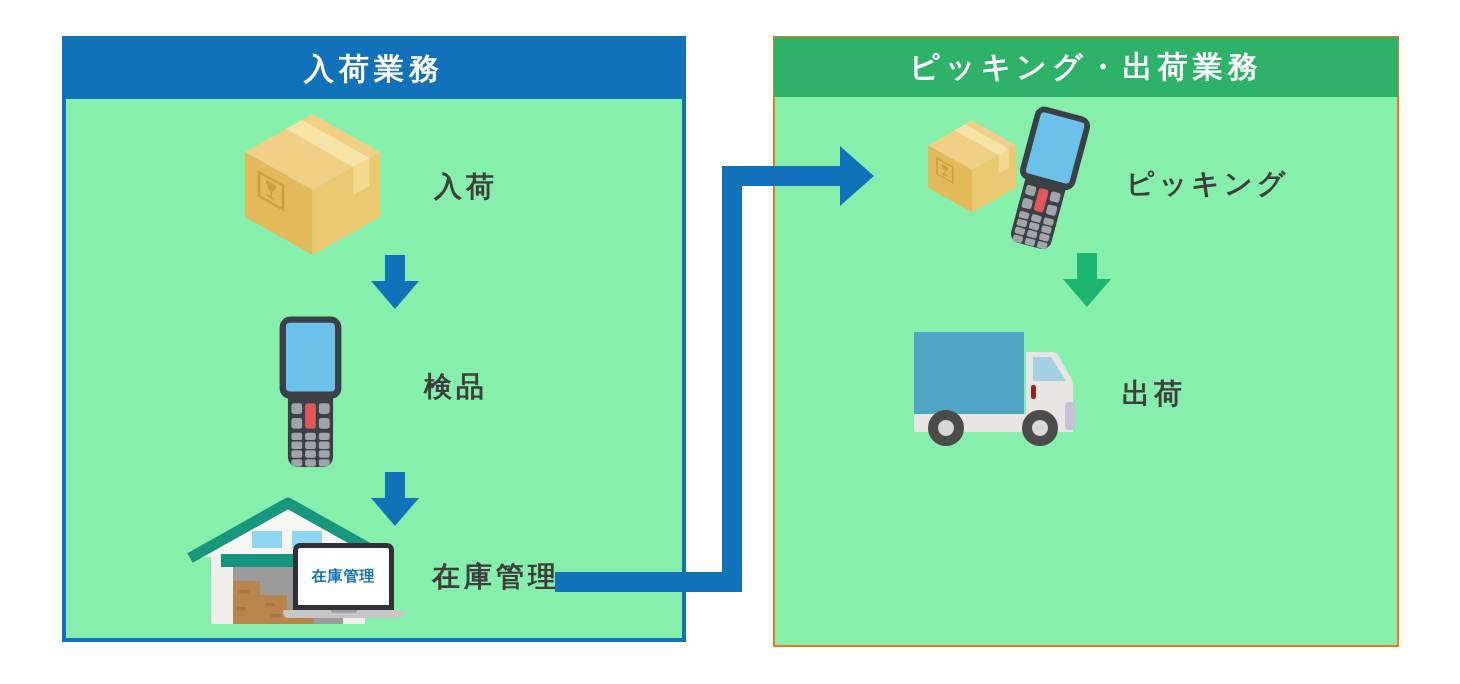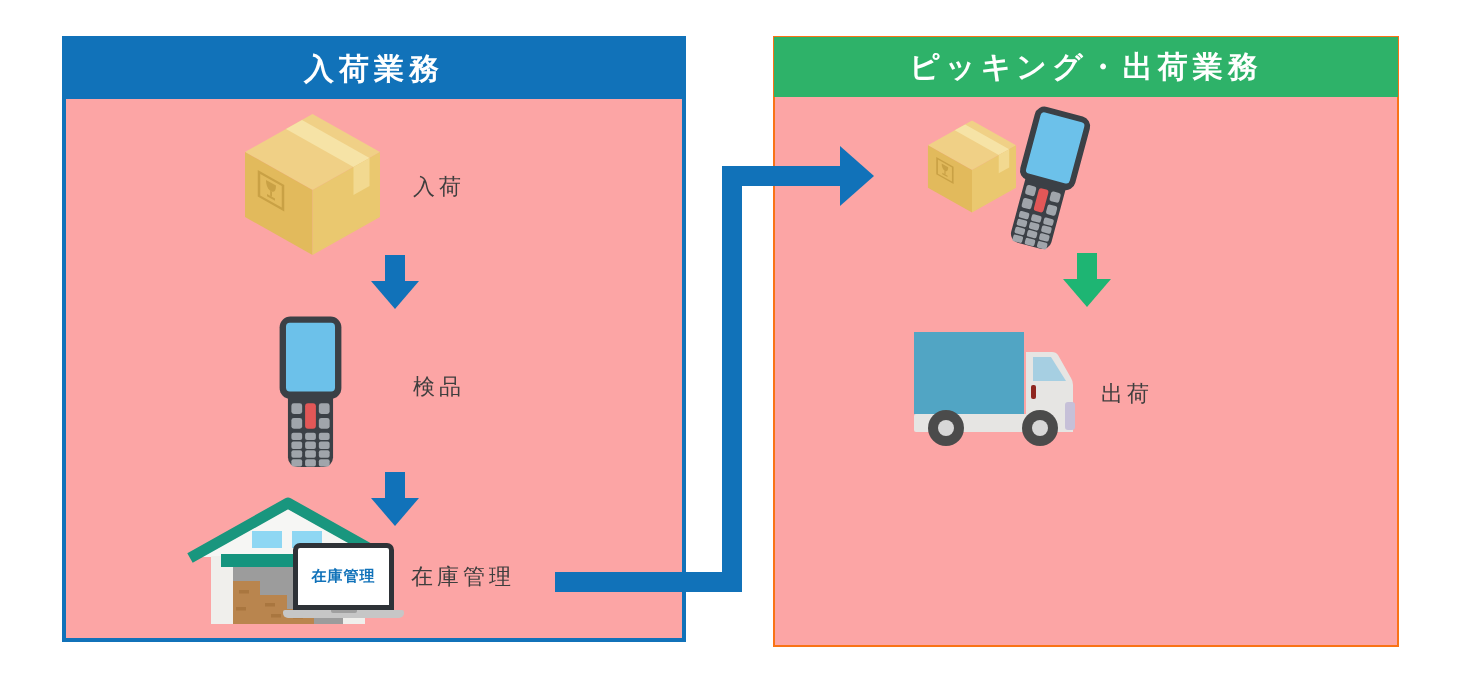--- a/index.html
+++ b/index.html
@@ -3,38 +3,38 @@
 <meta charset="utf-8">
 <style>
   * { margin:0; padding:0; box-sizing:border-box; }
   html,body { background:#ffffff; }
   body { font-family:"Liberation Sans","DejaVu Sans",sans-serif; }
   .canvas {
     position:relative; width:1460px; height:684px; background:#ffffff; overflow:hidden;
   }
 
   
-  .panel { position:absolute; top:36px; background:#fca5a5; }
+  .panel { position:absolute; top:36px; background:#86efac; }
   .panel-left  { left:62px;  width:624px; height:606px; border:4px solid #1172b9; }
   .panel-right { left:773px; width:626px; height:611px; border:2px solid #f97316; }
   .panel-header {
     position:absolute; top:-1px; left:-1px; right:-1px; height:60px;
     display:flex; align-items:center; justify-content:center;
     color:#ffffff; font-size:30px; font-weight:700; letter-spacing:5px;
   }
   .panel-left  .panel-header { background:#1172b9; }
   .panel-right .panel-header { background:#2eb269; }
 
   
   .step-label {
-    position:absolute; color:#3e3e3e; font-size:22px; font-weight:400;
-    letter-spacing:4px; white-space:nowrap; line-height:36px;
+    position:absolute; color:#3e3e3e; font-size:28px; font-weight:700;
+    letter-spacing:4px; white-space:nowrap; line-height:36px;margin-left:21px;
   }
   .lbl-uka    { left:347px; top:129px; }
-  .lbl-kenpin { left:347px; top:329px; }
+  .lbl-kenpin { left:337px; top:329px; }
   .lbl-zaiko  { left:345px; top:519px; }
   .lbl-pick   { left:330px; top:128px; }
   .lbl-ship   { left:326px; top:338px; }
 
   
   .icon-abs { position:absolute; }
   .box-main      { left:176px; top:72px; }
   .terminal-main { left:212px; top:275px; }
   .warehouse-pos { left:119px; top:454px; }
   .box-small     { left:151px; top:81px; }
@@ -203,20 +203,21 @@
           <rect x="27.5" y="129" width="11" height="7.5" rx="2"></rect>
           <rect x="41.5" y="129" width="11" height="7.5" rx="2"></rect>
         <rect x="13.5" y="138" width="11" height="7.5" rx="2"></rect>
           <rect x="27.5" y="138" width="11" height="7.5" rx="2"></rect>
           <rect x="41.5" y="138" width="11" height="7.5" rx="2"></rect>
         <rect x="13.5" y="147" width="11" height="7.5" rx="2"></rect>
           <rect x="27.5" y="147" width="11" height="7.5" rx="2"></rect>
           <rect x="41.5" y="147" width="11" height="7.5" rx="2"></rect>
       </g>
     </svg>
+    <div class="step-label lbl-pick">ピッキング</div>
 
     <div class="down-arrow green da-3">
       <div class="shaft"></div>
         <div class="head"></div>
     </div>
 
     <svg class="icon-abs truck-pos" width="165" height="120" viewBox="0 0 165 120">
       <rect x="0" y="84" width="159" height="18" rx="2" fill="#e6e5e3"></rect>
       <rect x="0" y="2" width="110" height="82" fill="#51a5c4"></rect>
       <path d="M112,22 L138,22 Q142,22 144,25 L157,48 Q159,51 159,55 L159,102 L112,102 Z" fill="#e6e5e3"></path>

